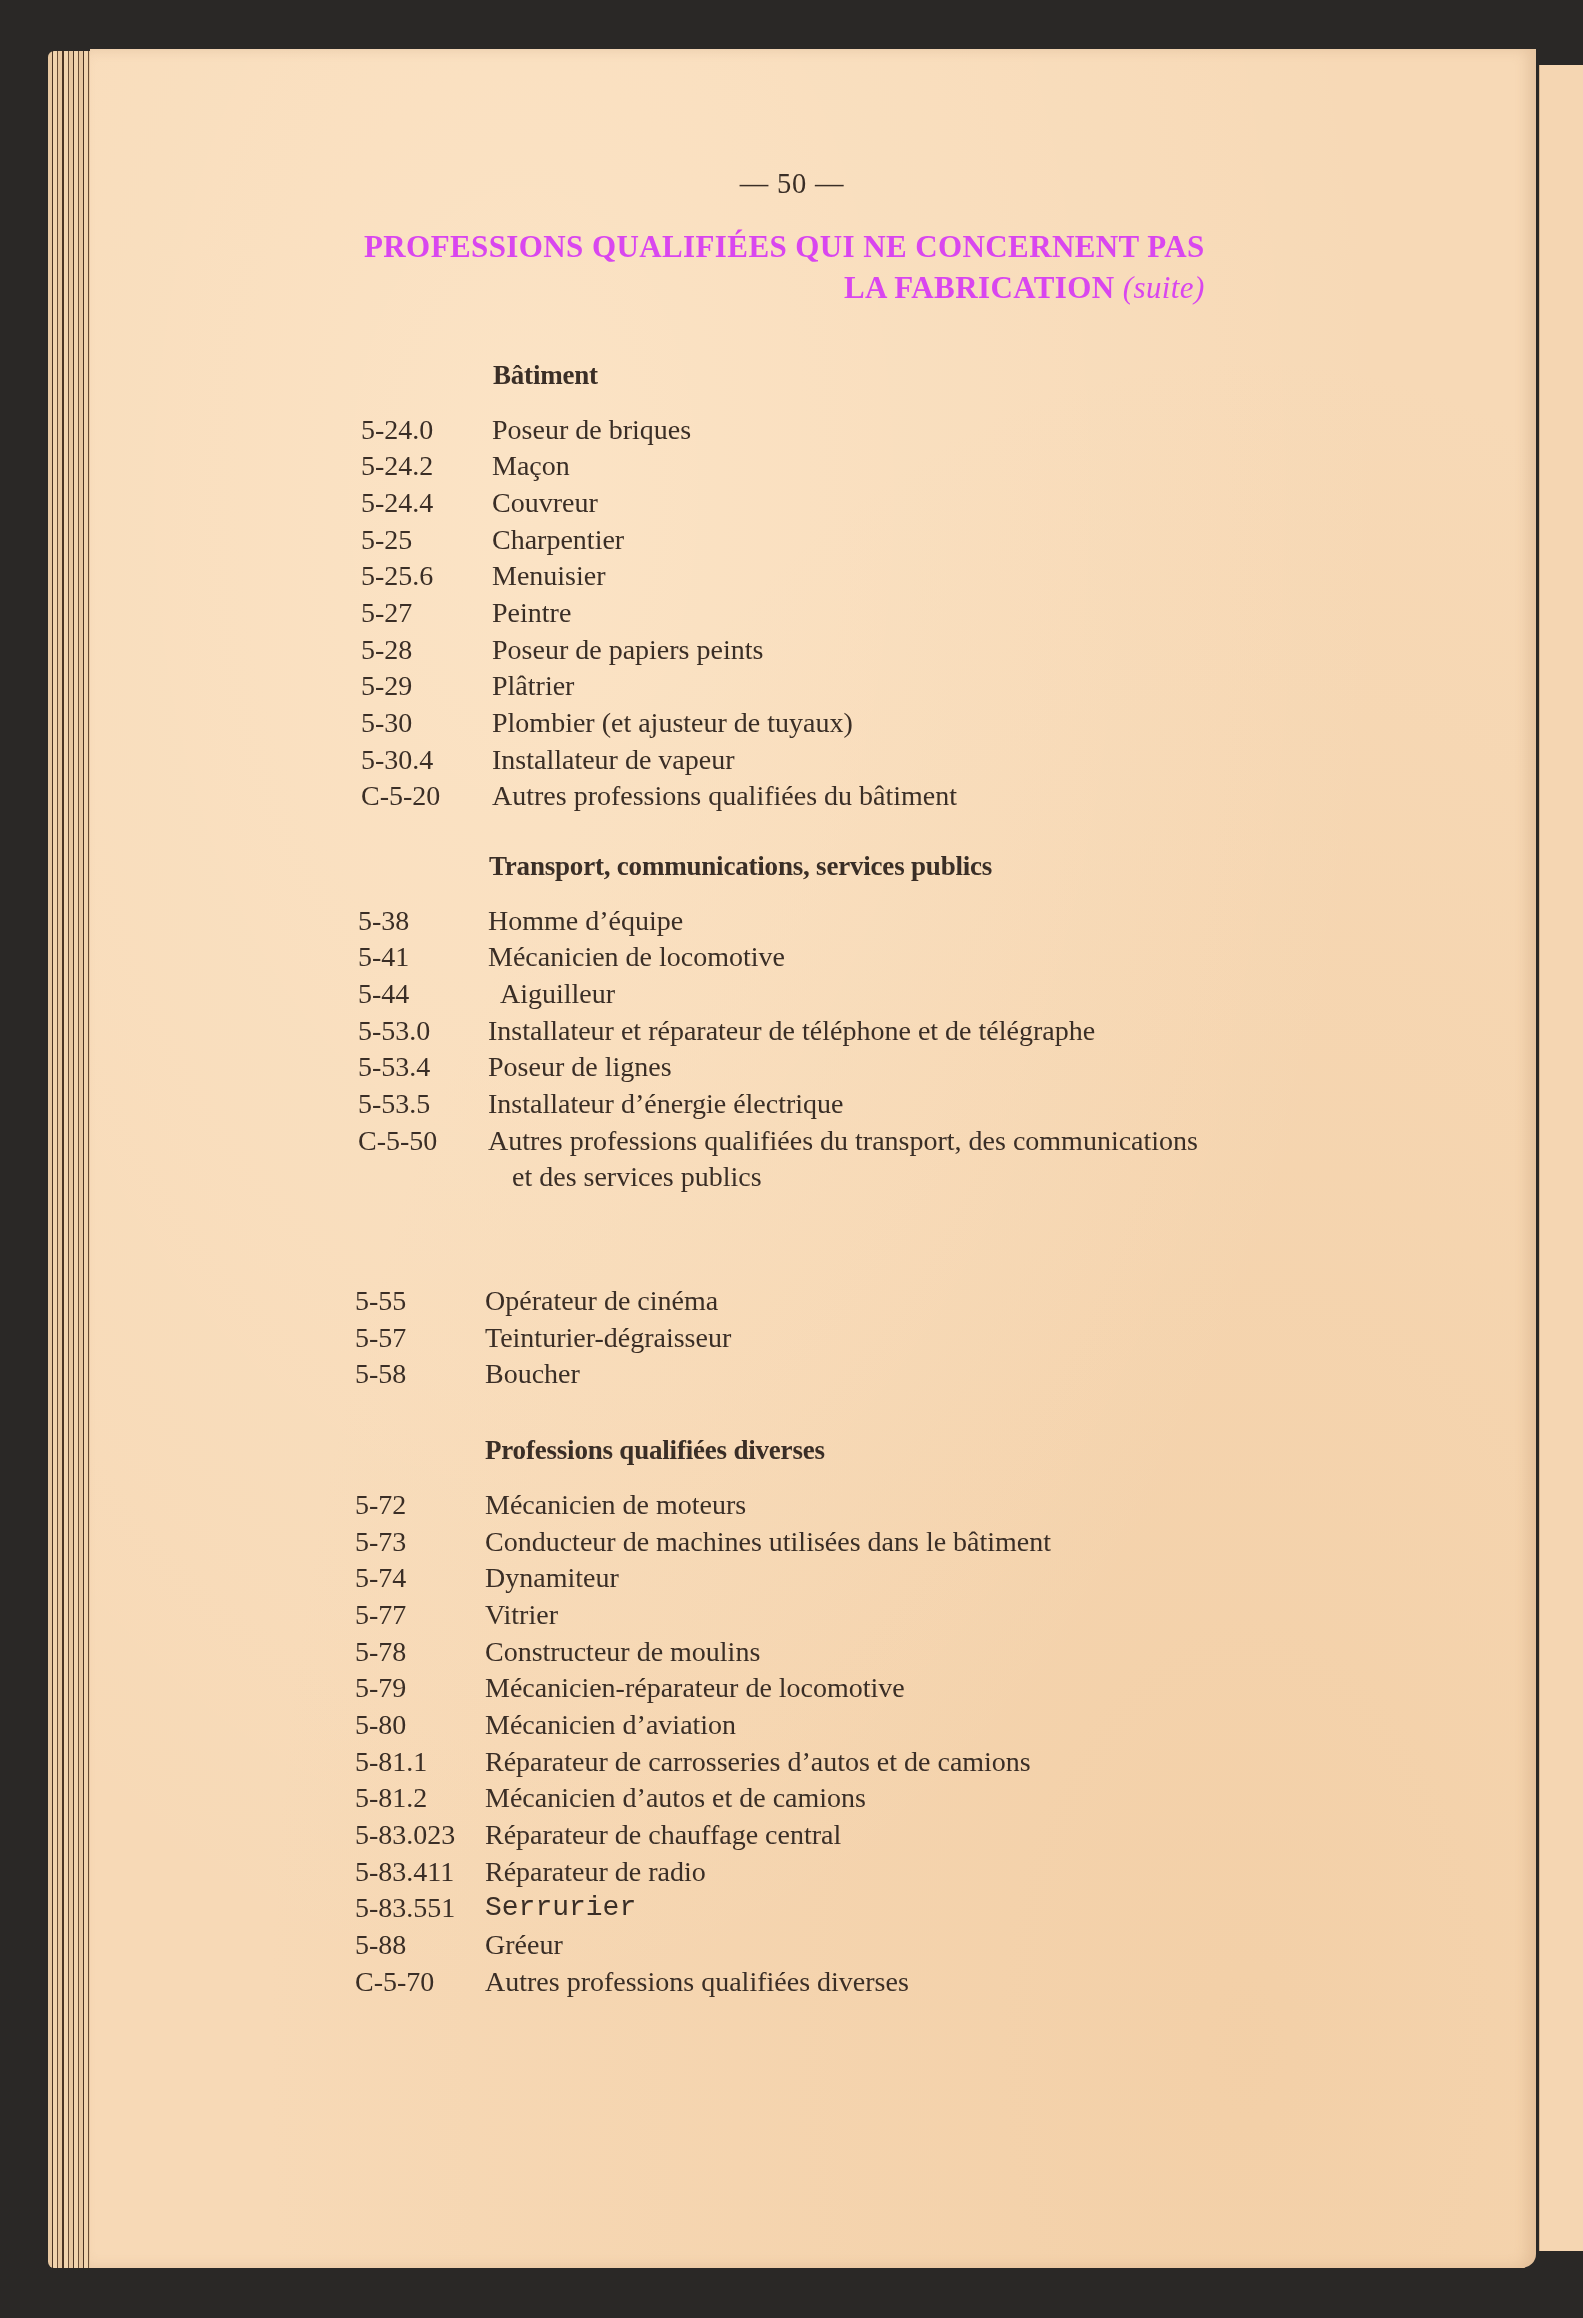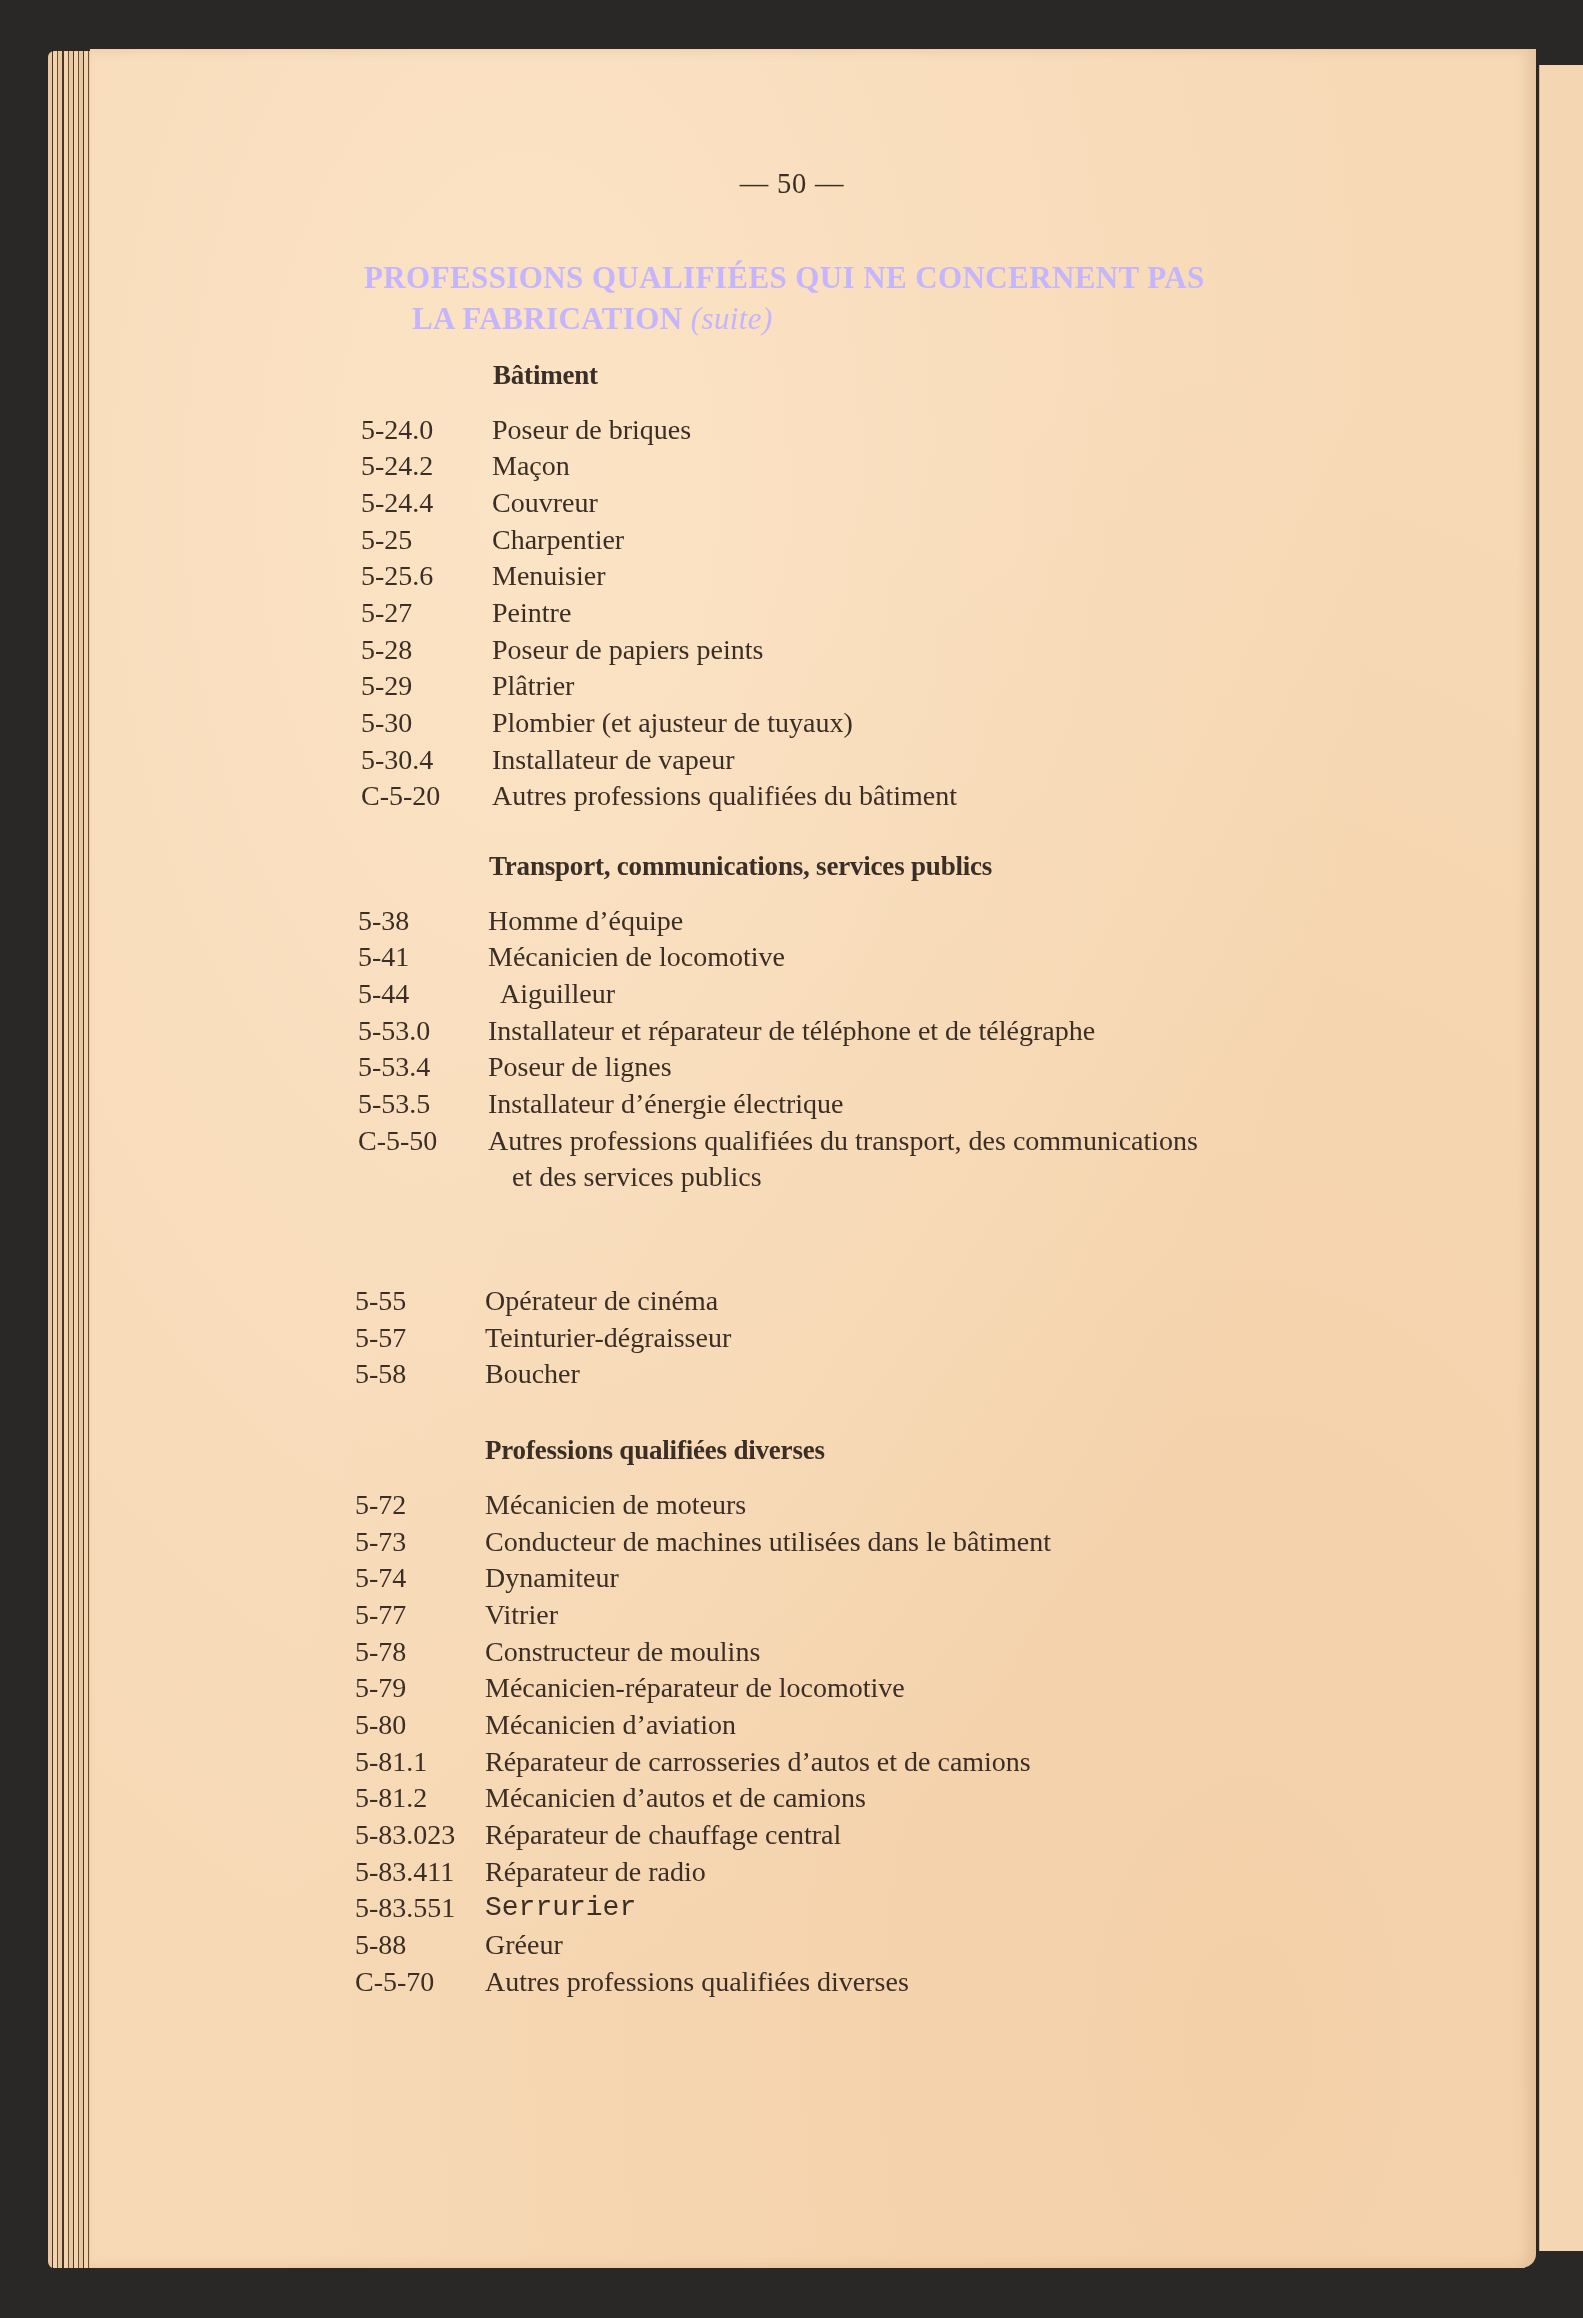--- a/index.html
+++ b/index.html
@@ -57,30 +57,31 @@
       width: 1584px;
       top: 168px;
       text-align: center;
       font-size: 28.5px;
       color: #3a2e26;
       letter-spacing: 0.8px;
     }
     .title {
       position: absolute;
       left: 364px;
-      top: 257px;
+      top: 226px;
       font-size: 31px;
       font-weight: bold;
-      color: #c4b5fd;
+      color: #d946ef;
       line-height: 41px;
       letter-spacing: 0.4px;
     }
     .title .line2 {
       display: block;
       padding-left: 48px;
+      text-align: right;
     }
     .title .suite {
       font-style: italic;
       font-weight: normal;
     }
     .content {
       position: absolute;
       left: 0;
       top: 0;
       width: 1584px;

